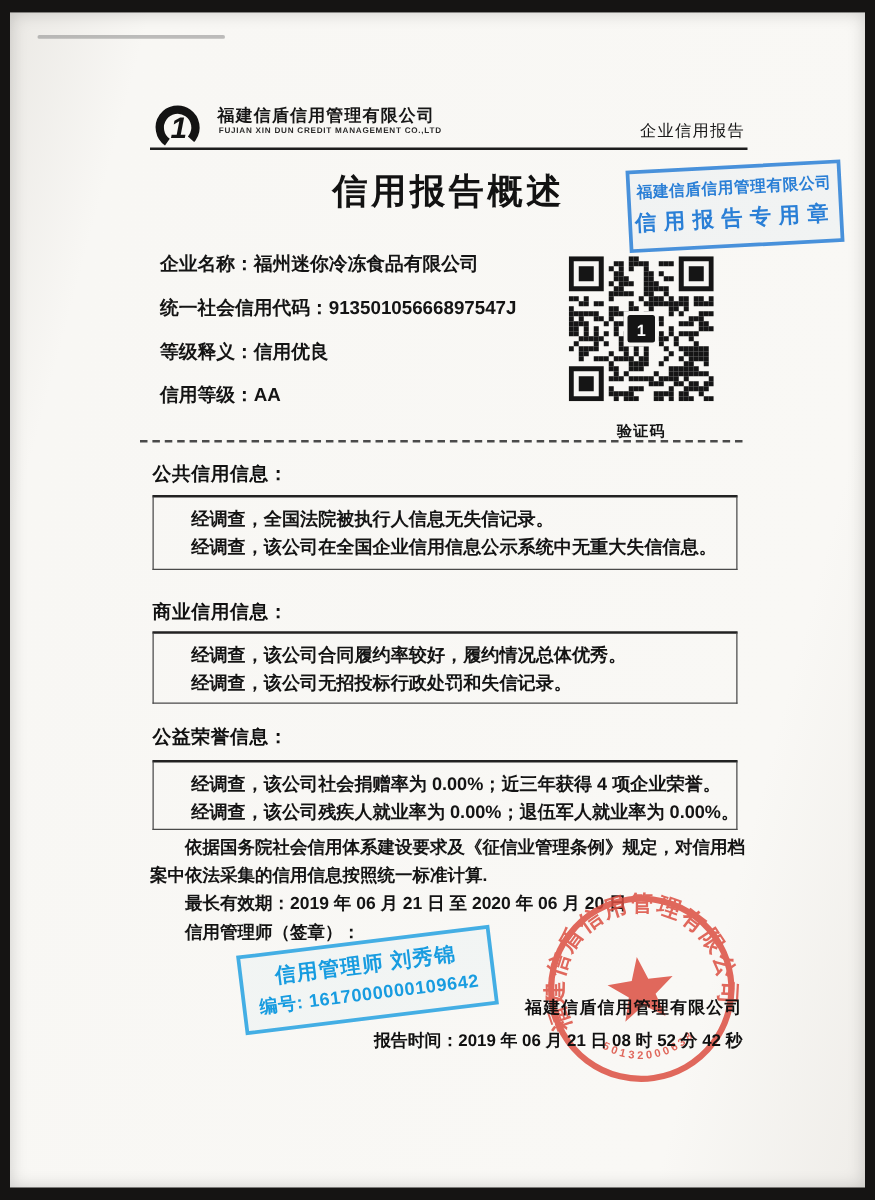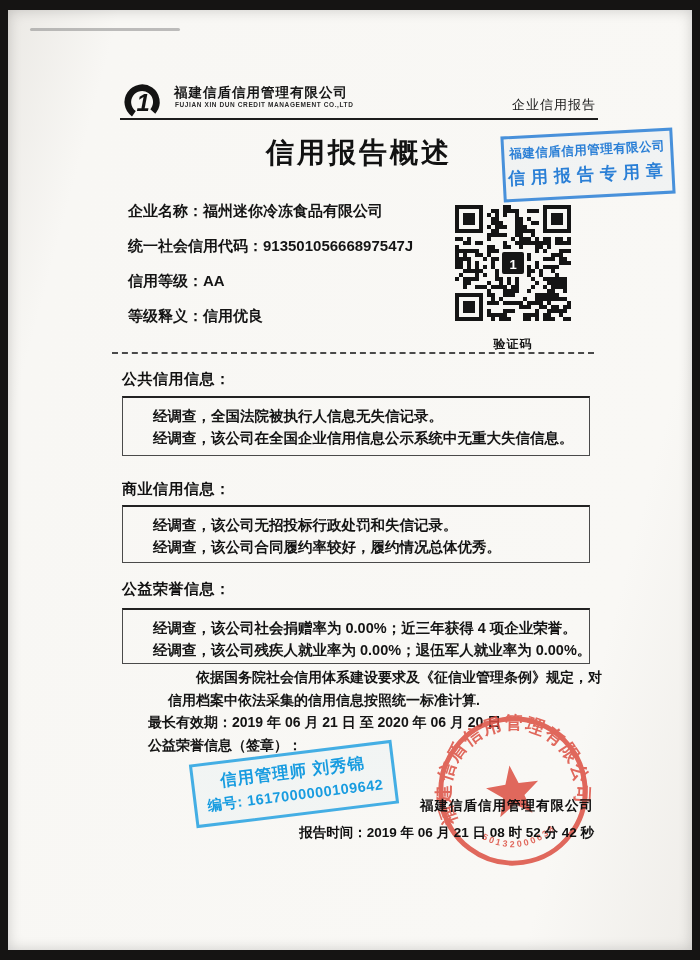--- a/index.html
+++ b/index.html
@@ -47,21 +47,21 @@
   .sec-box{position:absolute;left:114px;width:468px;border:1.5px solid #4a4a4a;border-top:2.5px solid #222;
     box-sizing:border-box;padding:7px 10px 14px 30px;}
   .sec-box .ln{font-size:14.5px;font-weight:bold;color:#141414;line-height:22px;white-space:nowrap;}
   #t1{top:360px;} #b1{top:386px;height:60px;}
   #t2{top:470px;} #b2{top:495px;height:58px;}
   #t3{top:570px;} #b3{top:598px;height:56px;}
 
   
   .closing{position:absolute;left:112px;top:656px;width:482px;font-size:14px;font-weight:bold;
     color:#141414;line-height:22.5px;}
-  .closing .para{text-indent:2em;margin-left:48px;}
+  .closing .para{text-indent:2em;}
   .closing .ind{text-indent:2em;white-space:nowrap;}
 
   
   .redseal{position:absolute;left:426px;top:702px;width:158px;height:158px;transform:rotate(-8deg);opacity:.85;}
 
   .f-org{position:absolute;right:98px;top:787px;font-size:13.5px;font-weight:bold;color:#101010;letter-spacing:1px;z-index:5;}
   .f-time{position:absolute;right:98px;top:814px;font-size:13.5px;font-weight:bold;color:#101010;z-index:5;}
 </style>
 </head>
 <body>
@@ -84,22 +84,22 @@
     <h1 class="title">信用报告概述</h1>
 
     <div class="stamp-blue stamp-seal">
       <div class="l1">福建信盾信用管理有限公司</div>
       <div class="l2">信用报告专用章</div>
     </div>
 
     <div class="info">
       <div class="info-row"><span>企业名称：</span><span>福州迷你冷冻食品有限公司</span></div>
       <div class="info-row"><span>统一社会信用代码：</span><span>91350105666897547J</span></div>
+      <div class="info-row"><span>等级释义：</span><span>信用优良</span></div>
       <div class="info-row"><span>信用等级：</span><span>AA</span></div>
-      <div class="info-row"><span>等级释义：</span><span>信用优良</span></div>
     </div>
 
     <div class="qrwrap">
       <svg id="qr-svg" width="116" height="116" viewBox="0 0 116 116">
         <g id="qr-cells">
             <rect x="48" y="0" width="4" height="4" fill="#151515"></rect>
             <rect x="52" y="0" width="4" height="4" fill="#151515"></rect>
             <rect x="36" y="4" width="4" height="4" fill="#151515"></rect>
             <rect x="40" y="4" width="4" height="4" fill="#151515"></rect>
             <rect x="48" y="4" width="4" height="4" fill="#151515"></rect>
@@ -440,34 +440,34 @@
     <div class="dashed"></div>
 
     <div class="sec-title" id="t1">公共信用信息：</div>
     <div class="sec-box" id="b1">
       <div class="ln">经调查，全国法院被执行人信息无失信记录。</div>
       <div class="ln">经调查，该公司在全国企业信用信息公示系统中无重大失信信息。</div>
     </div>
 
     <div class="sec-title" id="t2">商业信用信息：</div>
     <div class="sec-box" id="b2">
+      <div class="ln">经调查，该公司合同履约率较好，履约情况总体优秀。</div>
       <div class="ln">经调查，该公司无招投标行政处罚和失信记录。</div>
-      <div class="ln">经调查，该公司合同履约率较好，履约情况总体优秀。</div>
     </div>
 
     <div class="sec-title" id="t3">公益荣誉信息：</div>
     <div class="sec-box" id="b3">
       <div class="ln">经调查，该公司社会捐赠率为 0.00%；近三年获得 4 项企业荣誉。</div>
       <div class="ln">经调查，该公司残疾人就业率为 0.00%；退伍军人就业率为 0.00%。</div>
     </div>
 
     <div class="closing">
       <div class="para">依据国务院社会信用体系建设要求及《征信业管理条例》规定，对信用档案中依法采集的信用信息按照统一标准计算.</div>
       <div class="ind">最长有效期：2019 年 06 月 21 日  至  2020 年 06 月 20 日</div>
-      <div class="ind">公益荣誉信息（签章）：</div>
+      <div class="ind">信用管理师（签章）：</div>
     </div>
 
     <div class="stamp-blue stamp-manager">
       <div class="l1">信用管理师  刘秀锦</div>
       <div class="l2">编号: 1617000000109642</div>
     </div>
 
     <svg class="redseal" viewBox="0 0 160 160">
       <circle cx="80" cy="80" r="73" fill="none" stroke="#dc4f42" stroke-width="5"></circle>
       <path id="arcTop" d="M 22,108 A 64,64 0 1 1 138,108" fill="none"></path>

